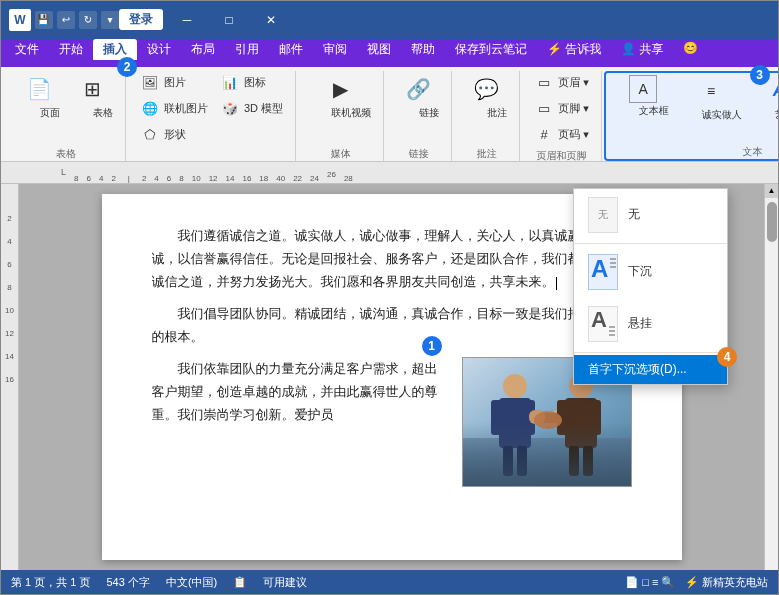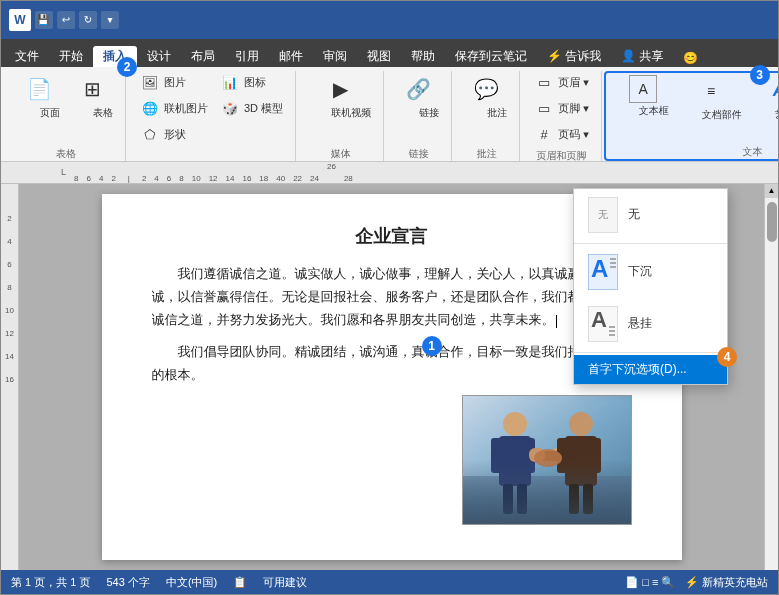--- a/index.html
+++ b/index.html
@@ -53,24 +53,24 @@
       font-weight: bold;
     }
     .win-btn {
       width: 36px; height: 24px;
       display: flex; align-items: center; justify-content: center;
       color: white; font-size: 12px; cursor: pointer;
     }
 
     
     .menu-bar {
-      background: #404040;
+      background: #6d28d9;
       height: 28px;
       display: flex;
-      align-items: flex-end;
+      align-items: flex-start;
       padding: 0 4px;
     }
     .menu-item {
       color: white;
       font-size: 12px;
       padding: 2px 10px;
       cursor: pointer;
       border-radius: 2px;
     }
 
@@ -343,20 +343,26 @@
 
 <div class="app-window">
 
   <div class="title-bar">
     <div class="title-bar-left">
       <div class="title-bar-icon">W</div>
       <div class="title-control-btn">💾</div>
       <div class="title-control-btn">↩</div>
       <div class="title-control-btn">↻</div>
       <div class="title-control-btn">▾</div>
+    </div>
+    <div class="title-right">
+      <button class="login-btn">登录</button>
+      <div class="win-btn">─</div>
+      <div class="win-btn">□</div>
+      <div class="win-btn close">✕</div>
     </div>
   </div>
 
   <div class="menu-bar">
     <div class="menu-item">文件</div>
     <div class="menu-item">开始</div>
     <div class="menu-item tab-highlighted">插入</div>
     <div class="menu-item">设计</div>
     <div class="menu-item">布局</div>
     <div class="menu-item">引用</div>
@@ -470,21 +476,21 @@
     <div class="ribbon-group ribbon-highlighted" style="position:relative;">
       <div class="ribbon-group-content">
 
         <span class="badge badge-blue" style="position:absolute; top:-8px; right:130px; z-index:50; width:20px; height:20px; font-size:12px;">3</span>
         <div class="ribbon-btn">
           <div class="btn-icon" style="font-size:14px; border: 1px solid #999; width:28px; height:28px; display:flex; align-items:center; justify-content:center;">A</div>
           <div class="btn-label">文本框</div>
         </div>
         <div class="ribbon-btn">
           <div class="btn-icon" style="font-size:14px;">≡</div>
-          <div class="btn-label">文档部件</div>
+          <div class="btn-label">诚实做人</div>
         </div>
         <div class="ribbon-btn">
           <div class="btn-icon" style="font-size:18px; color:#1a73e8; font-weight:bold; font-style:italic;">A</div>
           <div class="btn-label">艺术字</div>
         </div>
 
         <div class="ribbon-btn" style="background:#c8e0f8; border: 1px solid #1a73e8; border-radius:3px; min-width:44px; position:relative;">
           <div class="btn-icon" style="font-size:20px; color:#1a73e8; font-weight:bold; position:relative;">
             <span style="font-size:22px; color:#1a73e8; font-weight:bold; line-height:1;">A</span>
             <span style="font-size:10px; color:#333; position:absolute; bottom:-2px; right:-4px;">↓</span>
@@ -520,40 +526,39 @@
       <span style="font-size:8px; color:#555; margin: 0 4px;">6</span>
       <span style="font-size:8px; color:#555; margin: 0 4px;">8</span>
       <span style="font-size:8px; color:#555; margin: 0 4px;">10</span>
       <span style="font-size:8px; color:#555; margin: 0 4px;">12</span>
       <span style="font-size:8px; color:#555; margin: 0 4px;">14</span>
       <span style="font-size:8px; color:#555; margin: 0 4px;">16</span>
       <span style="font-size:8px; color:#555; margin: 0 4px;">18</span>
       <span style="font-size:8px; color:#555; margin: 0 4px;">40</span>
       <span style="font-size:8px; color:#555; margin: 0 4px;">22</span>
       <span style="font-size:8px; color:#555; margin: 0 4px;">24</span>
-      <span style="font-size:8px; color:#555; margin: 12px 4px;">26</span>
+      <span style="font-size:8px; color:#555; margin: 4px 4px;">26</span>
       <span style="font-size:8px; color:#555; margin: 0 4px;">28</span>
     </div>
   </div>
 
   <div class="doc-area">
     <div class="left-ruler">
       <span>2</span>
       <span style="margin-top:14px;">4</span>
       <span style="margin-top:14px;">6</span>
       <span style="margin-top:14px;">8</span>
       <span style="margin-top:14px;">10</span>
       <span style="margin-top:14px;">12</span>
       <span style="margin-top:14px;">14</span>
       <span style="margin-top:14px;">16</span>
     </div>
 
     <div class="doc-scroll-area">
       <div class="doc-page">
-        <div class="doc-title">企业宣言</div>
         <div class="doc-content-area">
           <p class="doc-para">我们遵循诚信之道。诚实做人，诚心做事，理解人，关心人，以真诚赢得忠诚，以信誉赢得信任。无论是回报社会、服务客户，还是团队合作，我们都将恪守诚信之道，并努力发扬光大。我们愿和各界朋友共同创造，共享未来。<span class="cursor-blink"></span></p>
 
           <span class="badge badge-blue" style="position:absolute; top:142px; left:320px; z-index:50; width:20px; height:20px; font-size:12px;">1</span>
 
           <p class="doc-para">我们倡导团队协同。精诚团结，诚沟通，真诚合作，目标一致是我们持续发展的根本。</p>
 
           <div style="overflow:hidden;">
 
             <div class="doc-image">
@@ -591,20 +596,21 @@
 
                 <ellipse cx="85" cy="62" rx="14" ry="9" fill="#b87548" opacity="0.9"></ellipse>
 
                 <rect x="40" y="88" width="10" height="30" rx="3" fill="#1a2a50"></rect>
                 <rect x="54" y="88" width="10" height="30" rx="3" fill="#1a2a50"></rect>
 
                 <rect x="106" y="88" width="10" height="30" rx="3" fill="#2a1a0a"></rect>
                 <rect x="120" y="88" width="10" height="30" rx="3" fill="#2a1a0a"></rect>
               </svg>
             </div>
+            <p class="doc-para">我们依靠团队的力量充分满足客户需求，超出客户期望，创造卓越的成就，并由此赢得世人的尊重。我们崇尚学习创新。爱护员</p>
           </div>
         </div>
       </div>
     </div>
 
     <div class="right-scrollbar">
       <div class="scroll-btn">▲</div>
       <div class="scroll-thumb"></div>
     </div>
 

